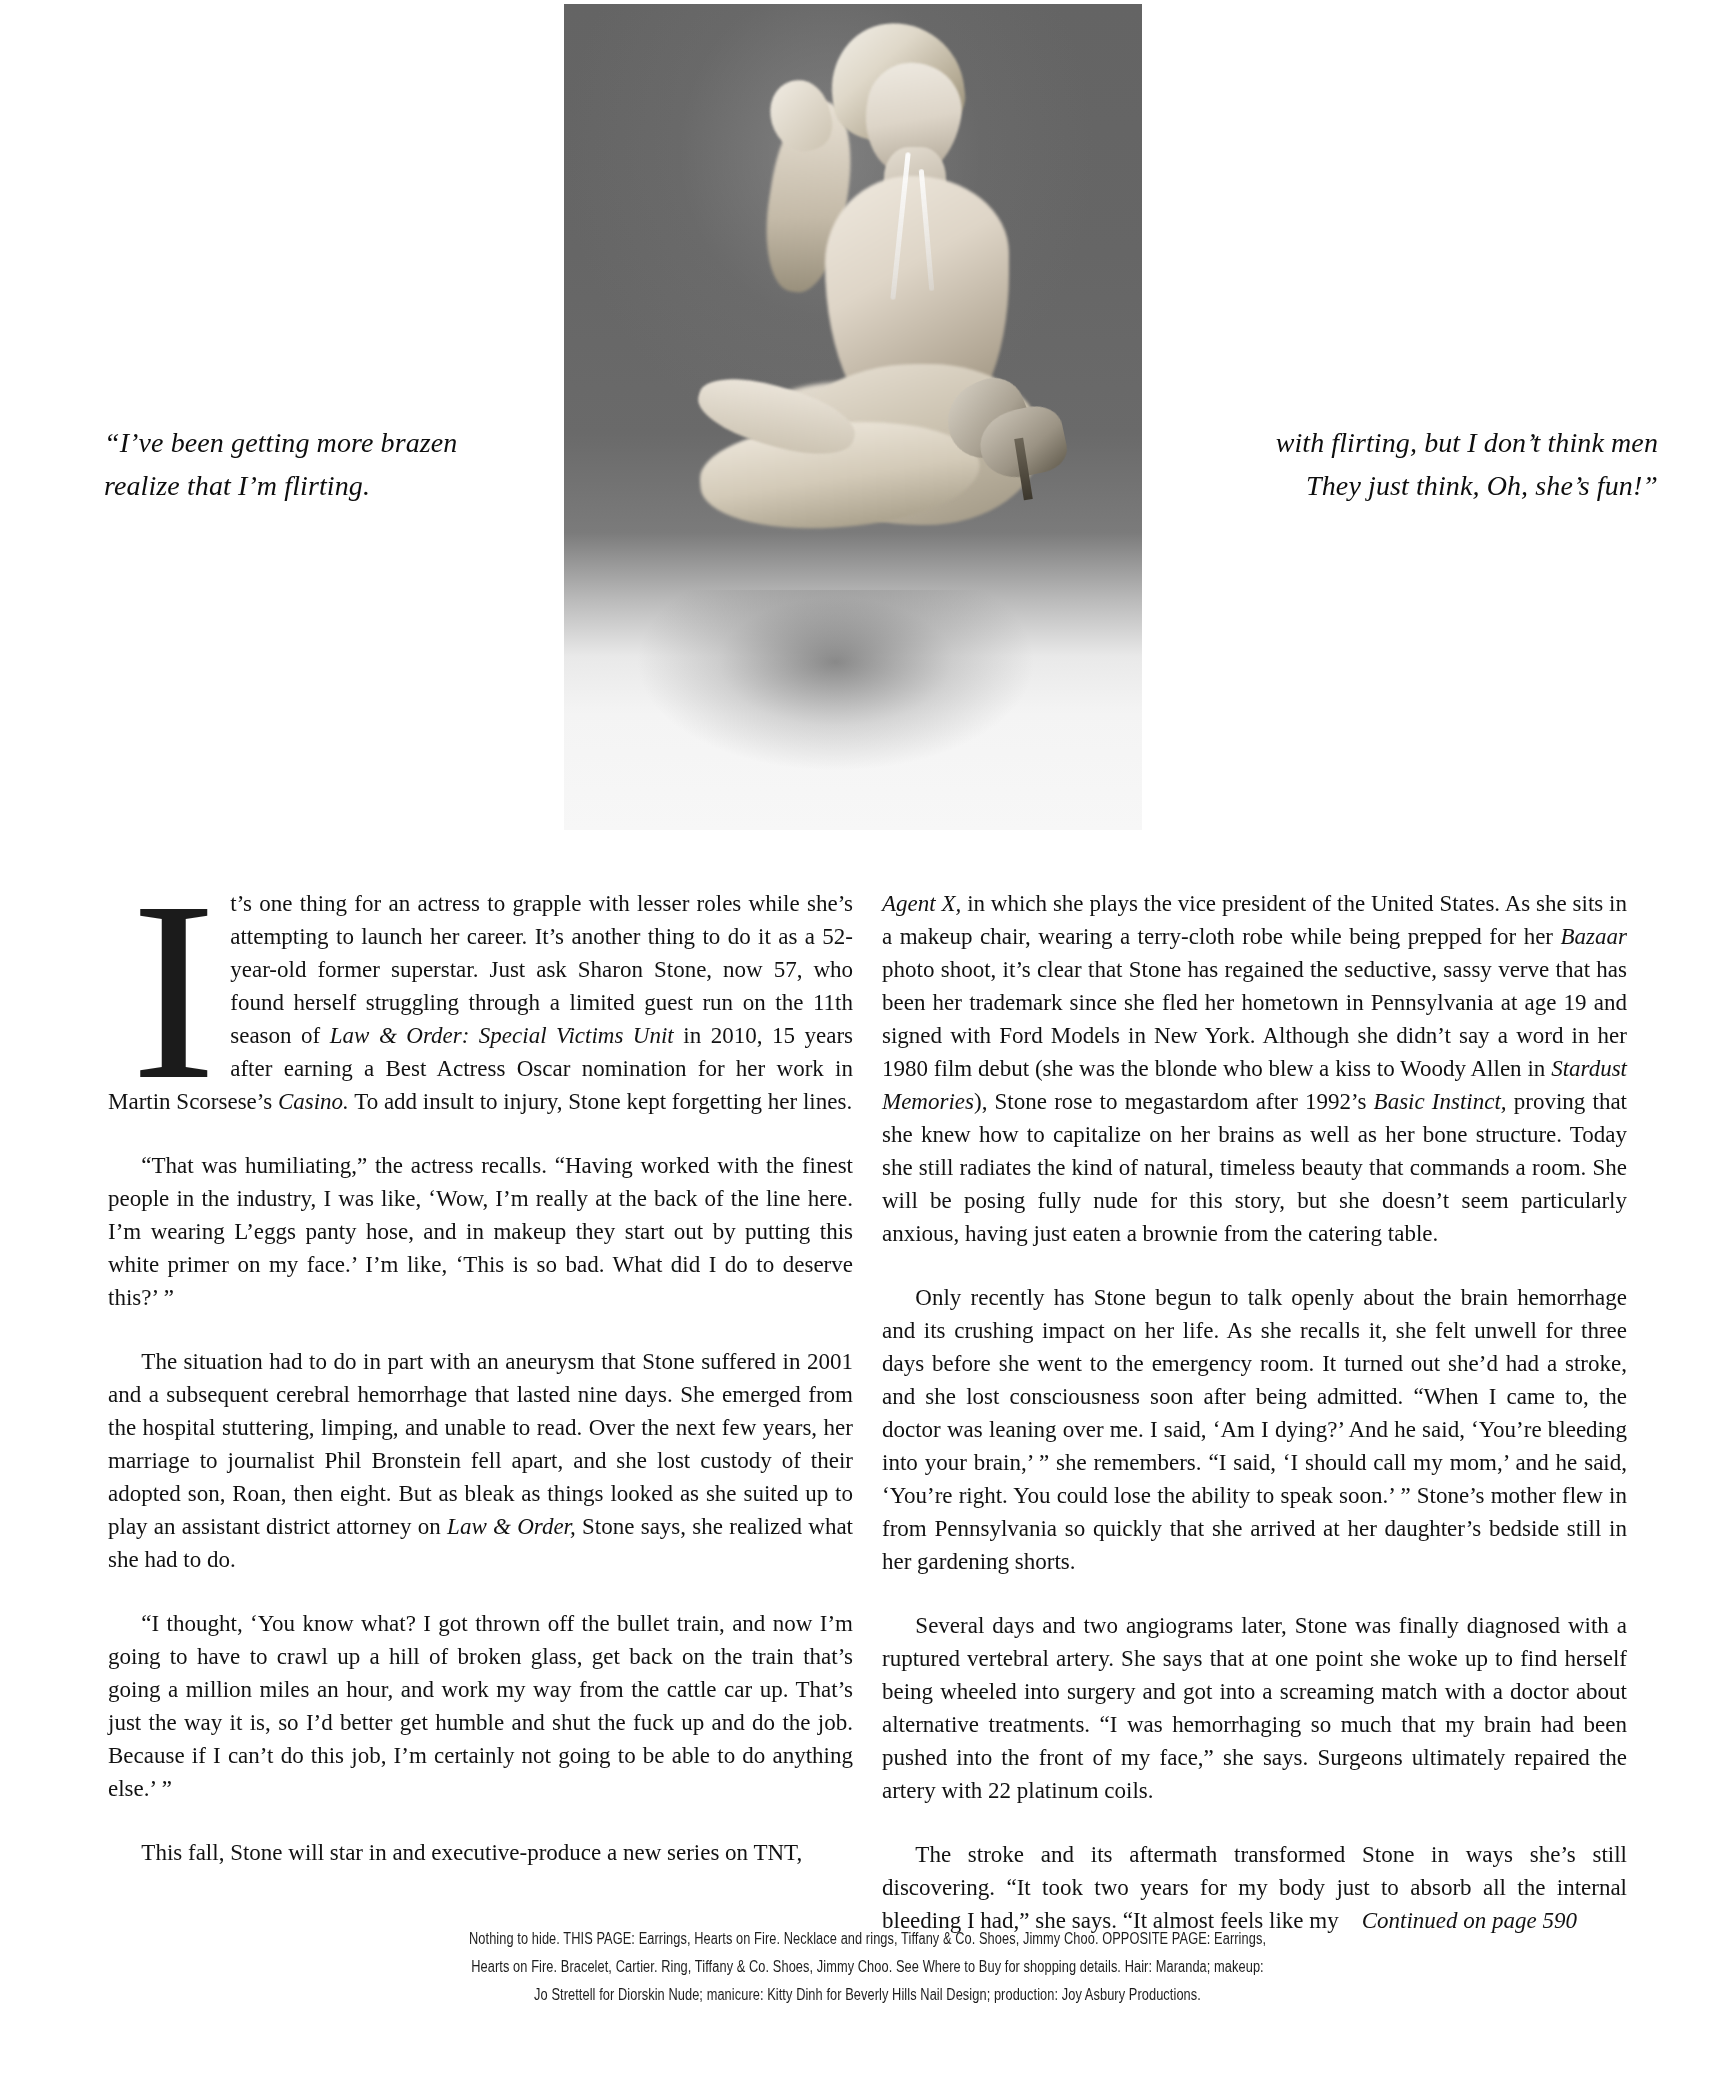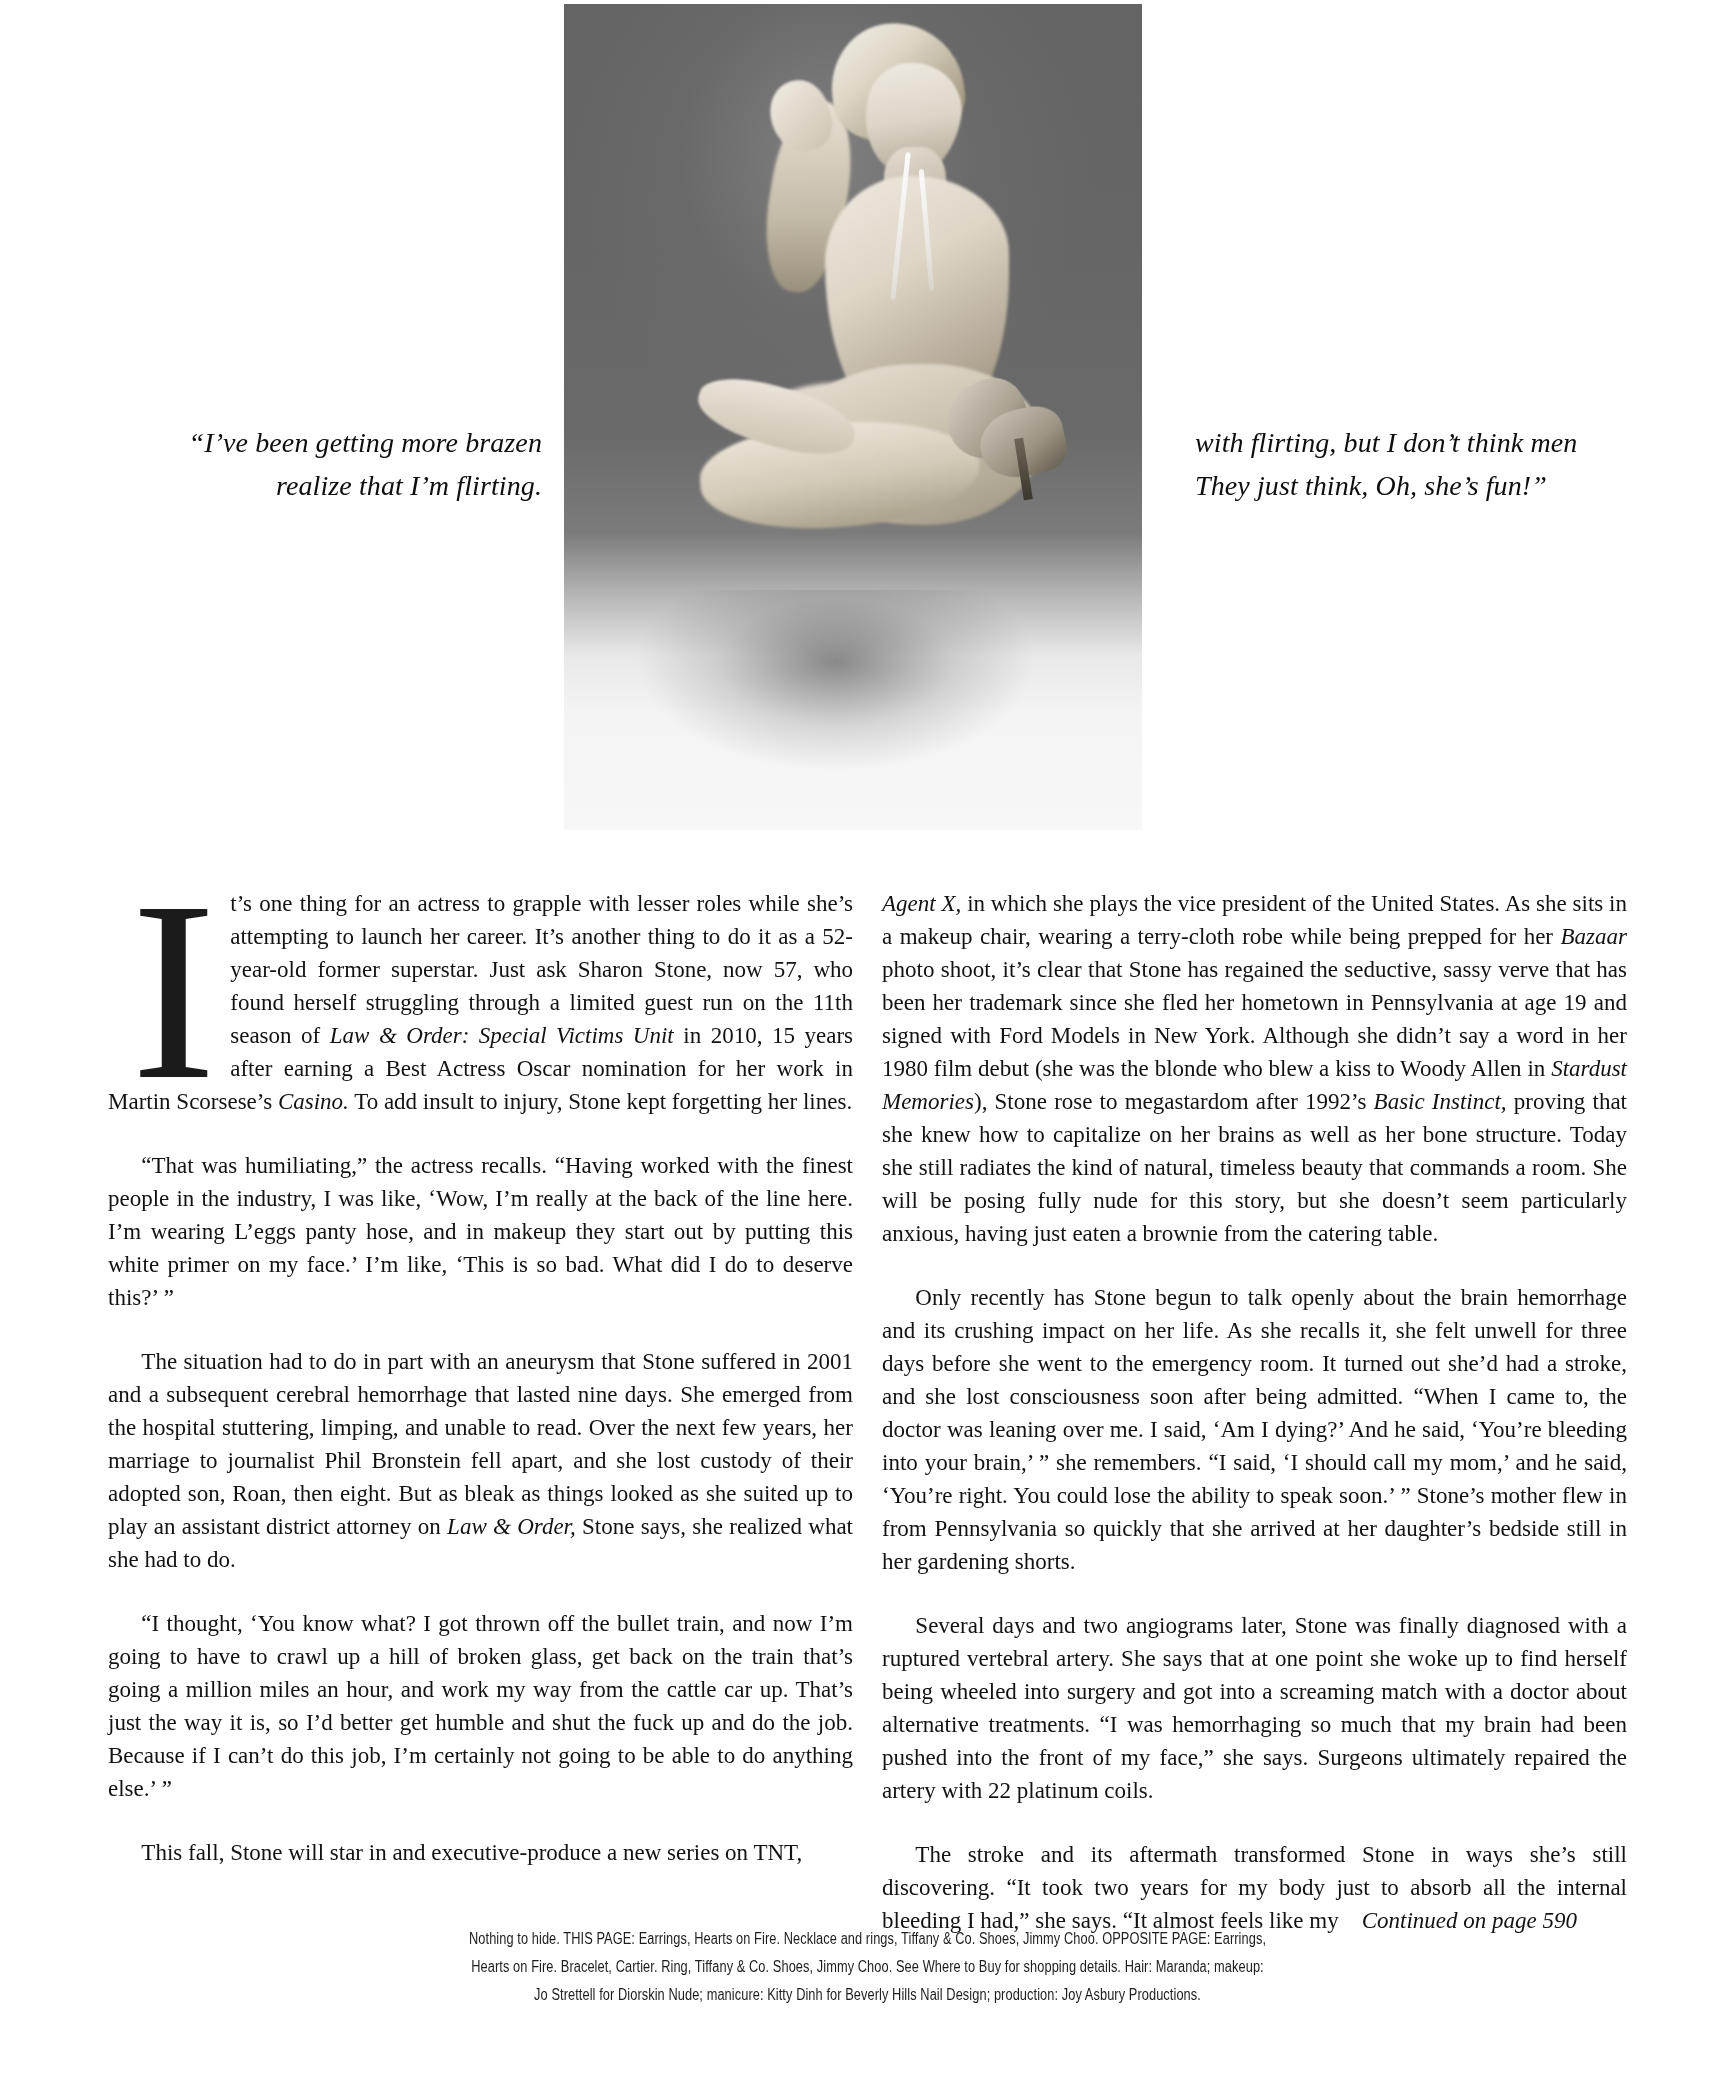--- a/index.html
+++ b/index.html
@@ -167,22 +167,22 @@
   .pq-side {
     position: absolute;
     top: 0;
     width: 450px;
     font-style: italic;
     font-size: 28px;
     line-height: 1.52;
     color: #0e0e0e;
     letter-spacing: 0.1px;
   }
-  .pq-left  { left: 92px;  text-align: right; }
-  .pq-right { right: 90px; }
+  .pq-left  { left: 104px;  }
+  .pq-right { right: 77px; text-align: right; }
   .pq-line { display: block; white-space: nowrap; }
 
   
   .columns {
     position: absolute;
     left: 108px;
     top: 887px;
     width: 1519px;
     height: 977px;
   }

